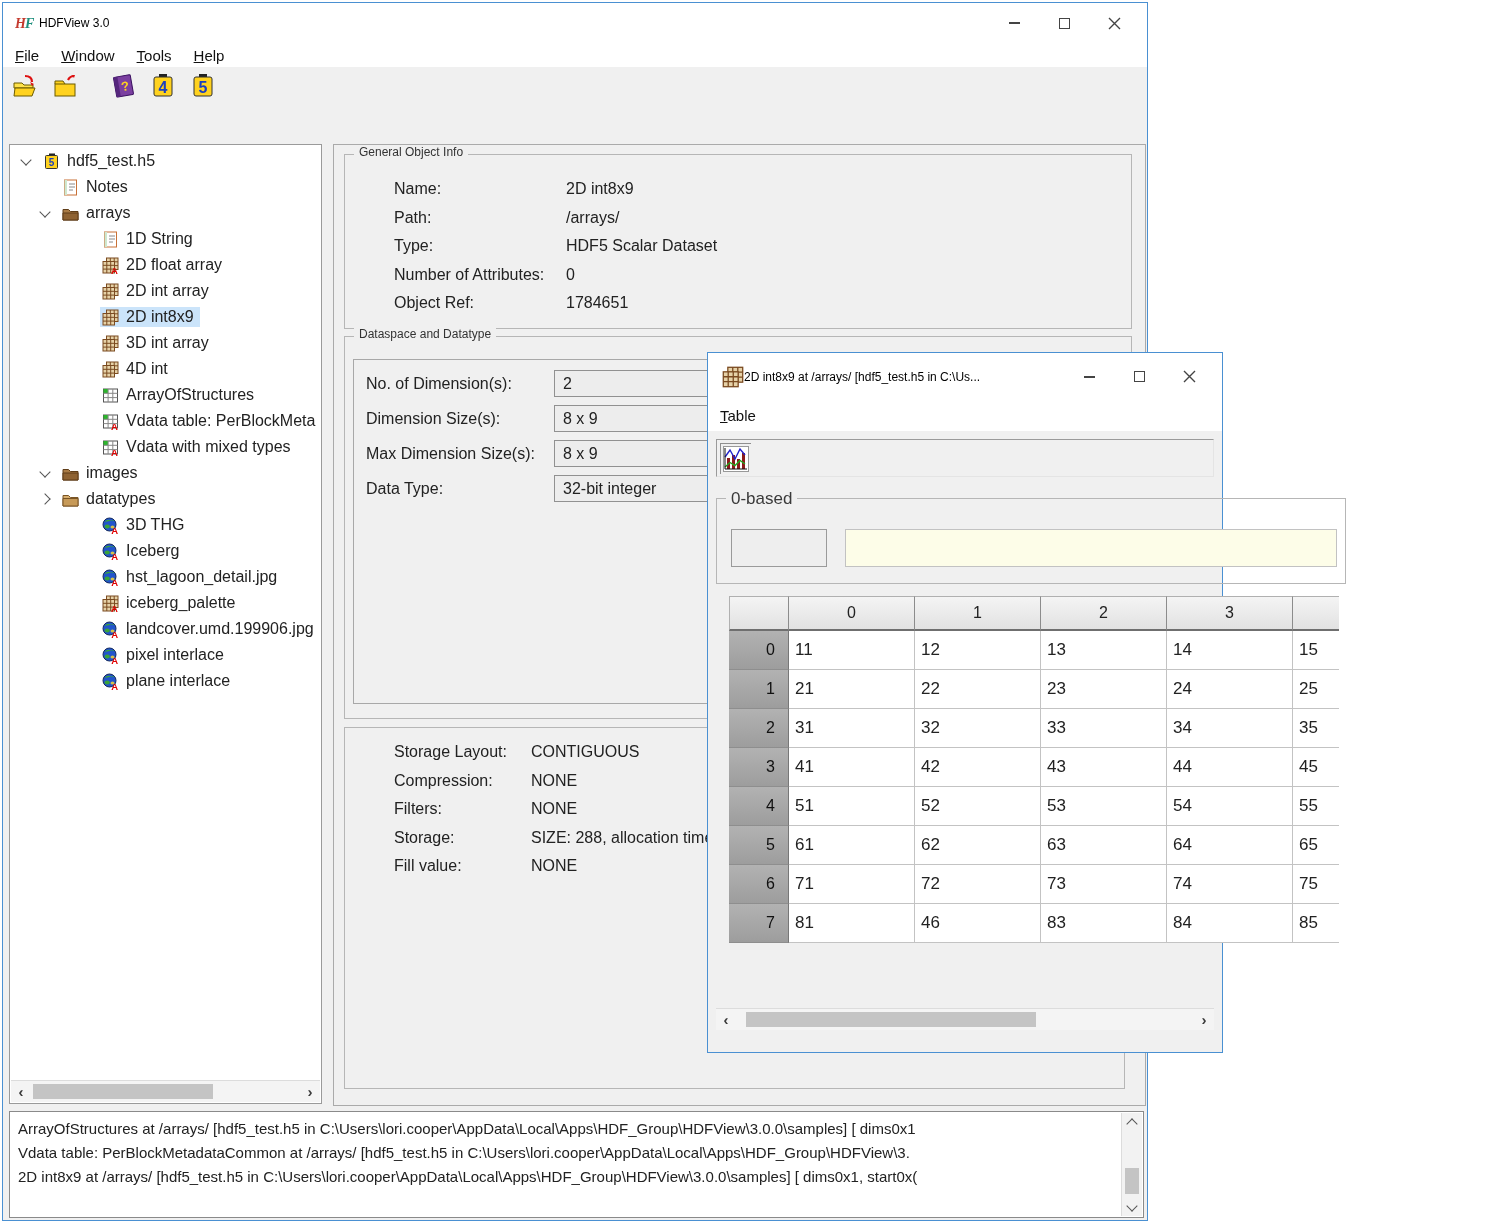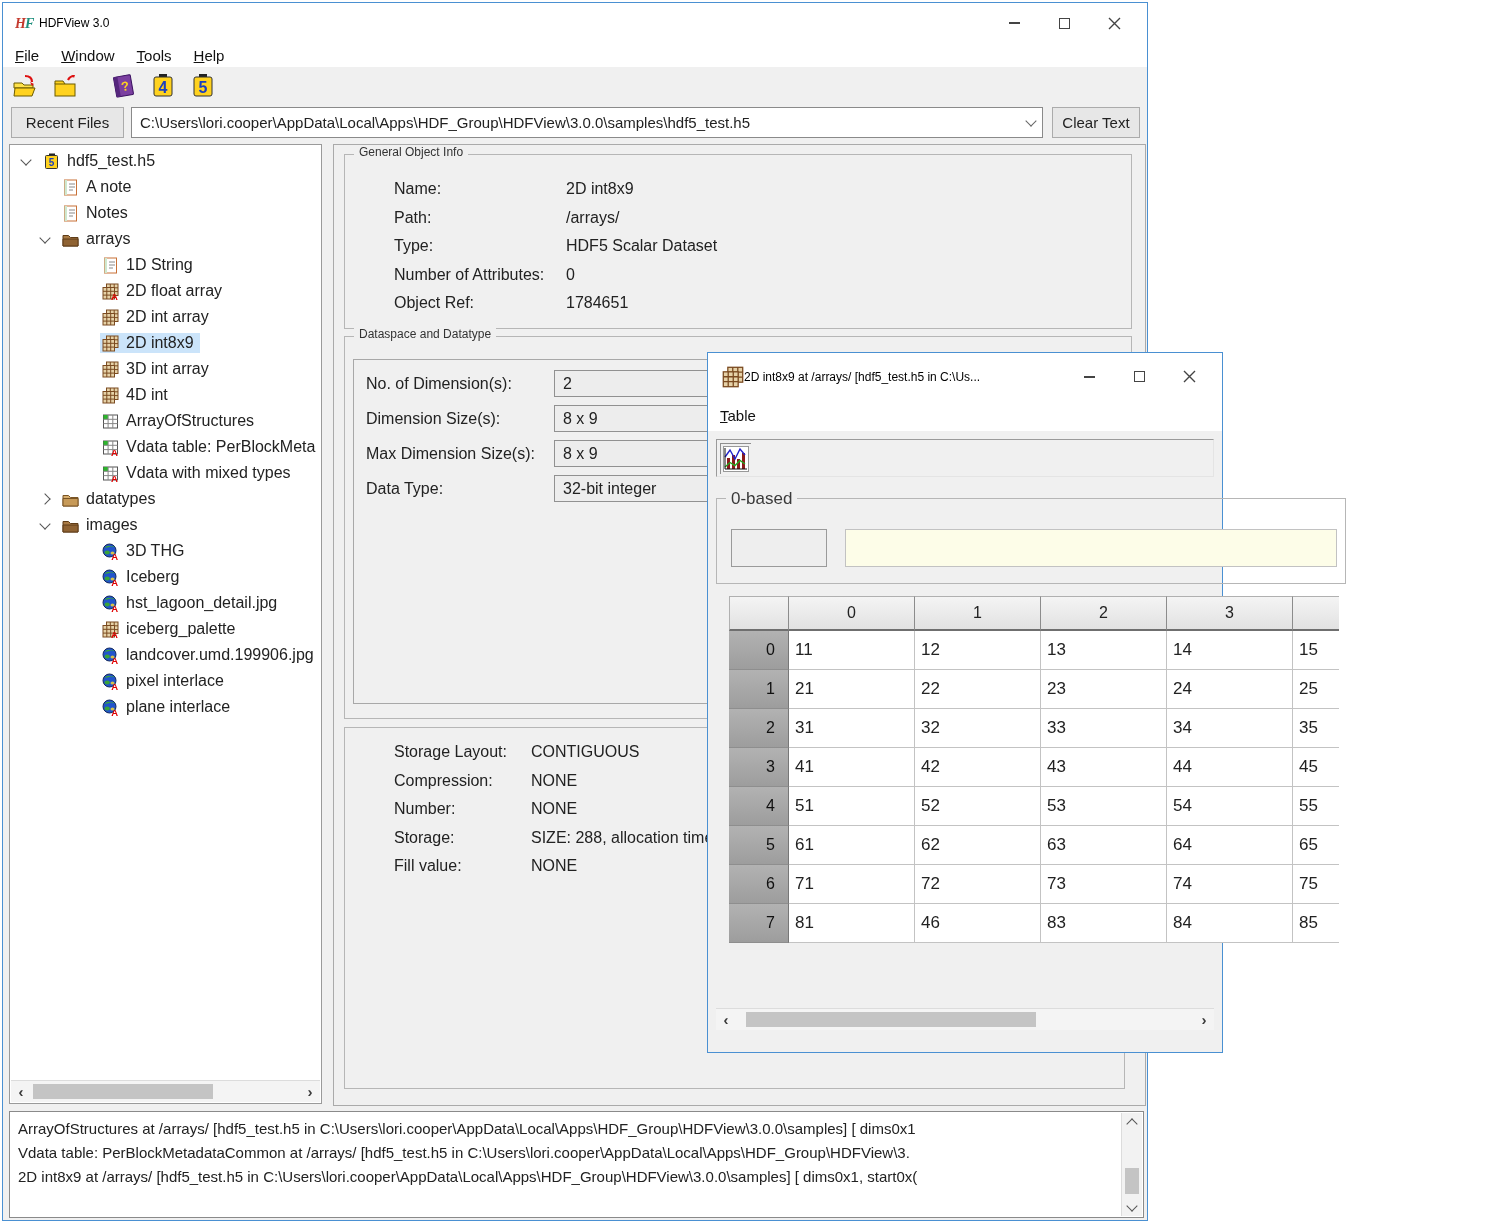--- a/index.html
+++ b/index.html
@@ -195,30 +195,20 @@
         <span class="ic" style="width:26px;height:26px;">
           <svg viewBox="0 0 26 26">
             <rect x="9" y="1" width="8" height="6" fill="#222"></rect>
             <rect x="4" y="4" width="18" height="19" rx="2" fill="#ffd21f" stroke="#333"></rect>
             <text x="13" y="20" text-anchor="middle" font-size="16" font-weight="bold" fill="#1b3fbf" font-family="Liberation Sans,sans-serif">5</text>
           </svg>
         </span>
       </span>
     </div>
 
-  <div id="recent-row">
-    <div class="btn" id="recent-files-button">Recent Files</div>
-    <div id="path-combo">
-      <span class="combo-text">C:\Users\lori.cooper\AppData\Local\Apps\HDF_Group\HDFView\3.0.0\samples\hdf5_test.h5</span>
-      <span id="combo-chevron">
-          <span class="chv down" style="border-color:#666;"></span>
-        </span>
-    </div>
-    <div class="btn" id="clear-text-button">Clear Text</div>
-  </div>
 
   <div id="tree-panel">
     <div id="tree">
         <div class="tree-row" style="padding-left:12px;">
        <span class="chvslot">
             <span class="chv down"></span>
           </span>
        <span class="nodebox">
          <span class="ic tree-ic">
               <svg viewBox="0 0 17 17">
@@ -233,33 +223,20 @@
         <div class="tree-row" style="padding-left:31px;">
        <span class="chvslot"></span>
        <span class="nodebox">
          <span class="ic tree-ic">
               <svg viewBox="0 0 17 17">
                 <rect x="2.5" y="1" width="12" height="15" fill="#fff" stroke="#c87137"></rect>
                 <rect x="2.5" y="1" width="2.5" height="15" fill="#cfe8cf"></rect>
                 <path d="M7 5 h6 M7 8 h6 M7 11 h4" stroke="#8a8a8a" stroke-width="1"></path>
               </svg>
             </span>
-         <span class="tree-lbl">A note</span>
-       </span>
-     </div>
-        <div class="tree-row" style="padding-left:31px;">
-       <span class="chvslot"></span>
-       <span class="nodebox">
-         <span class="ic tree-ic">
-              <svg viewBox="0 0 17 17">
-                <rect x="2.5" y="1" width="12" height="15" fill="#fff" stroke="#c87137"></rect>
-                <rect x="2.5" y="1" width="2.5" height="15" fill="#cfe8cf"></rect>
-                <path d="M7 5 h6 M7 8 h6 M7 11 h4" stroke="#8a8a8a" stroke-width="1"></path>
-              </svg>
-            </span>
          <span class="tree-lbl">Notes</span>
        </span>
      </div>
         <div class="tree-row" style="padding-left:31px;">
        <span class="chvslot">
             <span class="chv down"></span>
           </span>
        <span class="nodebox">
          <span class="ic tree-ic">
               <svg viewBox="0 0 17 17">
@@ -390,44 +367,44 @@
                 <rect x="1.5" y="2" width="4.6" height="4.3" fill="#2cb52c"></rect>
                 <path d="M6.1 2 v13 M10.8 2 v13 M1.5 6.3 h14 M1.5 10.6 h14" stroke="#888" stroke-width="1" fill="none"></path>
                 <text x="12.5" y="17" text-anchor="middle" font-size="9.5" font-weight="bold" fill="#e00000" font-family="Liberation Sans,sans-serif">A</text>
               </svg>
             </span>
          <span class="tree-lbl">Vdata with mixed types</span>
        </span>
      </div>
         <div class="tree-row" style="padding-left:31px;">
        <span class="chvslot">
+            <span class="chv down"></span>
+          </span>
+       <span class="nodebox">
+         <span class="ic tree-ic">
+              <svg viewBox="0 0 17 17">
+                <path d="M1 4.5 h5.5 l2 2 h7.5 v8.5 H1 z" fill="#a97b45" stroke="#5f3d18"></path>
+                <path d="M1 8 h15 v7 H1 z" fill="#8f6333" stroke="#5f3d18"></path>
+              </svg>
+            </span>
+         <span class="tree-lbl">images</span>
+       </span>
+     </div>
+        <div class="tree-row" style="padding-left:31px;">
+       <span class="chvslot">
             <span class="chv right"></span>
           </span>
        <span class="nodebox">
          <span class="ic tree-ic">
               <svg viewBox="0 0 17 17">
                 <path d="M1 4.5 h5.5 l2 2 h7.5 v8.5 H1 z" fill="#d8ae6e" stroke="#7a5524"></path>
                 <path d="M1 7.5 h15 v7.5 H1 z" fill="#c79a58" stroke="#7a5524"></path>
               </svg>
             </span>
          <span class="tree-lbl">datatypes</span>
-       </span>
-     </div>
-        <div class="tree-row" style="padding-left:31px;">
-       <span class="chvslot">
-            <span class="chv down"></span>
-          </span>
-       <span class="nodebox">
-         <span class="ic tree-ic">
-              <svg viewBox="0 0 17 17">
-                <path d="M1 4.5 h5.5 l2 2 h7.5 v8.5 H1 z" fill="#a97b45" stroke="#5f3d18"></path>
-                <path d="M1 8 h15 v7 H1 z" fill="#8f6333" stroke="#5f3d18"></path>
-              </svg>
-            </span>
-         <span class="tree-lbl">images</span>
        </span>
      </div>
         <div class="tree-row" style="padding-left:71px;">
        <span class="chvslot"></span>
        <span class="nodebox">
          <span class="ic tree-ic">
               <svg viewBox="0 0 17 17">
                 <circle cx="7.5" cy="7.5" r="6.5" fill="#2255cc" stroke="#10275e"></circle>
                 <path d="M2.5 5 q3 -3.5 6 -1.5 q2.5 1.5 4.5 -0.5" fill="#3aa33a"></path>
                 <ellipse cx="5.2" cy="9.5" rx="2.6" ry="2.1" fill="#3aa33a"></ellipse>
@@ -587,21 +564,21 @@
       <div id="storage-rows">
           <div class="irow">
          <span class="ilabel">Storage Layout:</span>
          <span class="ivalue">CONTIGUOUS</span>
        </div>
           <div class="irow">
          <span class="ilabel">Compression:</span>
          <span class="ivalue">NONE</span>
        </div>
           <div class="irow">
-         <span class="ilabel">Number:</span>
+         <span class="ilabel">Filters:</span>
          <span class="ivalue">NONE</span>
        </div>
           <div class="irow">
          <span class="ilabel">Storage:</span>
          <span class="ivalue">SIZE: 288, allocation time:</span>
        </div>
           <div class="irow">
          <span class="ilabel">Fill value:</span>
          <span class="ivalue">NONE</span>
        </div>

